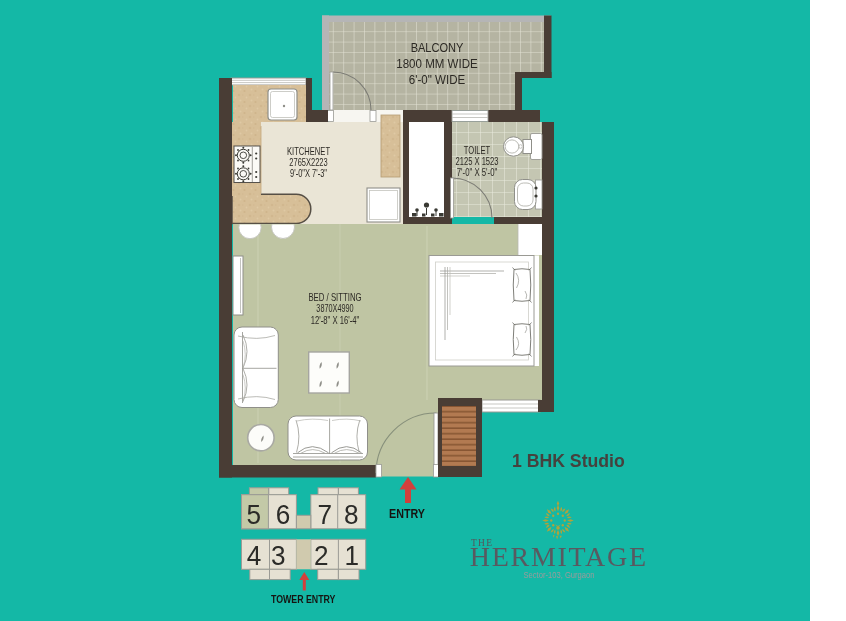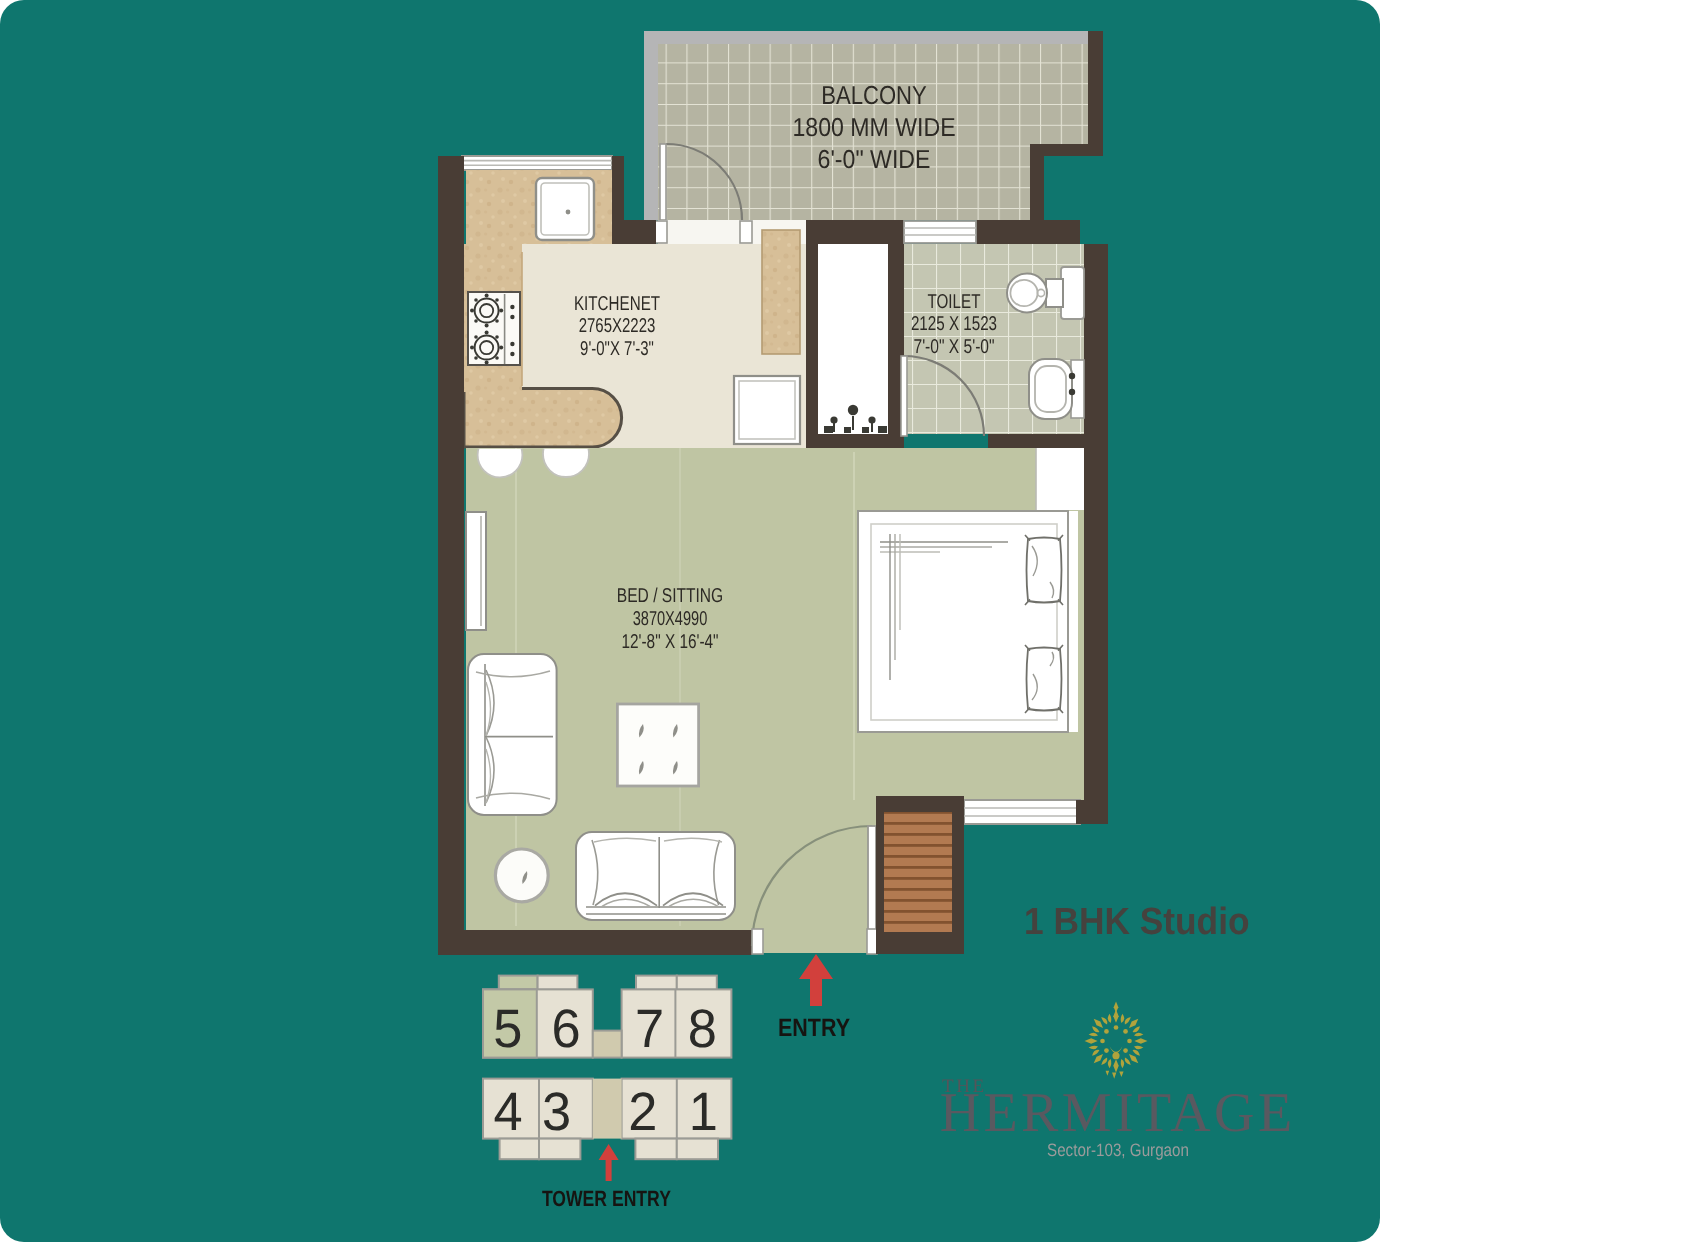--- a/index.html
+++ b/index.html
@@ -1,17 +1,17 @@
 <!DOCTYPE html>
 <html><head>
 <meta charset="utf-8">
 <style>
 html,body{margin:0;padding:0;background:#ffffff;}
-#page{position:relative;width:690px;height:621px;background:#0f766e;overflow:hidden;
-font-family:"Liberation Sans",sans-serif;border-radius:12px;}
+#page{position:relative;width:810px;height:621px;background:#14b8a6;overflow:hidden;
+font-family:"Liberation Sans",sans-serif;}
 svg{position:absolute;left:0;top:0;}
 </style>
 </head>
 <body>
 <div id="page">
 <svg width="846" height="621" viewBox="0 0 846 621">
 <defs>
 <pattern id="btile" width="10.4" height="10.4" patternUnits="userSpaceOnUse">
   <rect width="10.4" height="10.4" fill="#b5b4a2"></rect>
   <path d="M0,0 H10.4 M0,0 V10.4" stroke="#e3e2d4" stroke-width="1.1" fill="none"></path>

